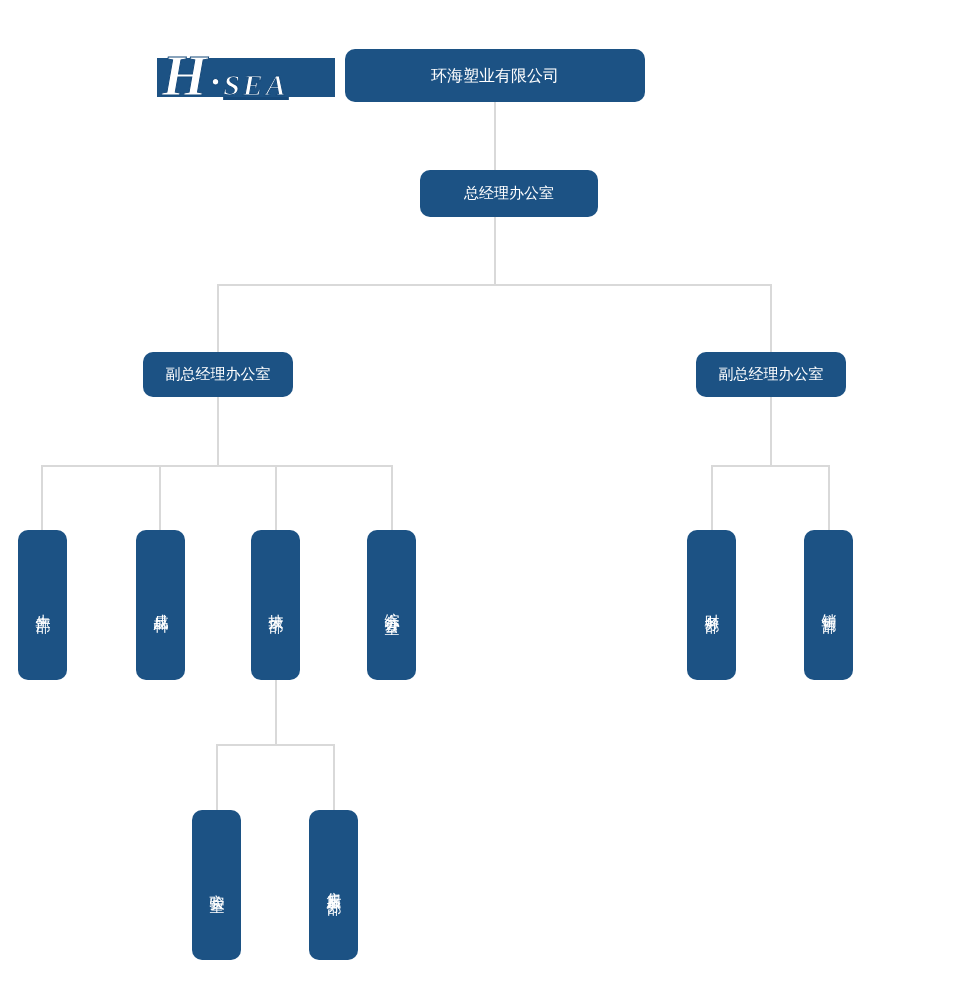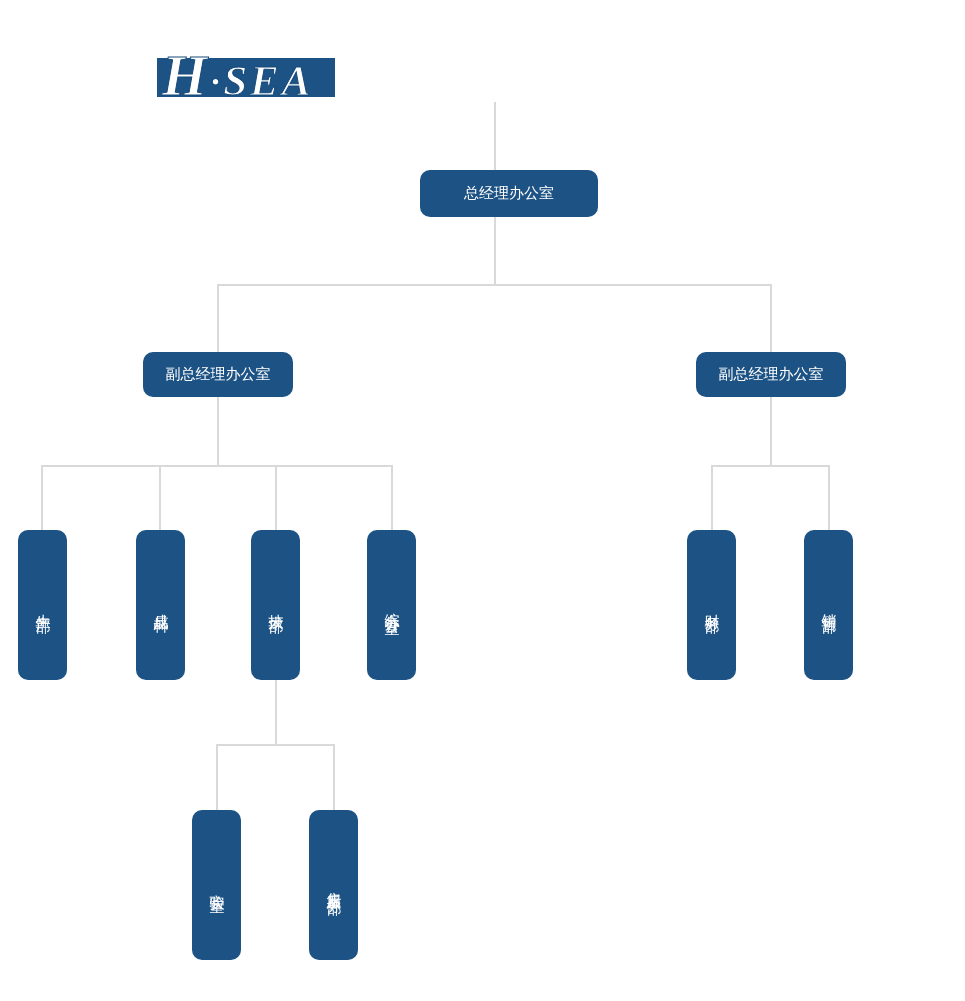--- a/index.html
+++ b/index.html
@@ -87,21 +87,21 @@
     align-items: baseline;
     color: #ffffff;
     font-family: "Liberation Serif", serif;
     font-style: italic;
     font-weight: bold;
     -webkit-text-stroke: 1px #16497a;
     white-space: nowrap;
   }
   .logo-h   { font-size: 58px; }
   .logo-dot { font-size: 40px; margin: 0 3px; }
-  .logo-sea { font-size: 43px; letter-spacing: 3px; }
+  .logo-sea { font-size: 30px; letter-spacing: 3px; text-decoration: underline; }
 </style>
 </head>
 <body>
 
 <div class="canvas">
 
   <div class="logo-rect"></div>
   <div class="logo-text">
     <span class="logo-h">H</span>
     <span class="logo-dot">·</span>
@@ -121,20 +121,21 @@
   <div class="line v" id="ln-v9"></div>
   <div class="line v" id="ln-v10"></div>
   <div class="line h" id="ln-h3"></div>
   <div class="line v" id="ln-v11"></div>
   <div class="line v" id="ln-v12"></div>
   <div class="line v" id="ln-v13"></div>
   <div class="line h" id="ln-h4"></div>
   <div class="line v" id="ln-v14"></div>
   <div class="line v" id="ln-v15"></div>
 
+  <div class="node hnode" id="node-company">环海塑业有限公司</div>
   <div class="node hnode" id="node-gm">总经理办公室</div>
   <div class="node hnode" id="node-vgm-left">副总经理办公室</div>
   <div class="node hnode" id="node-vgm-right">副总经理办公室</div>
 
   <div class="node vnode" id="node-production">生产部</div>
   <div class="node vnode" id="node-finished">成品科</div>
   <div class="node vnode" id="node-technology">技术部</div>
   <div class="node vnode" id="node-general-office">综合办公室</div>
   <div class="node vnode" id="node-finance">财务部</div>
   <div class="node vnode" id="node-sales">销售部</div>

